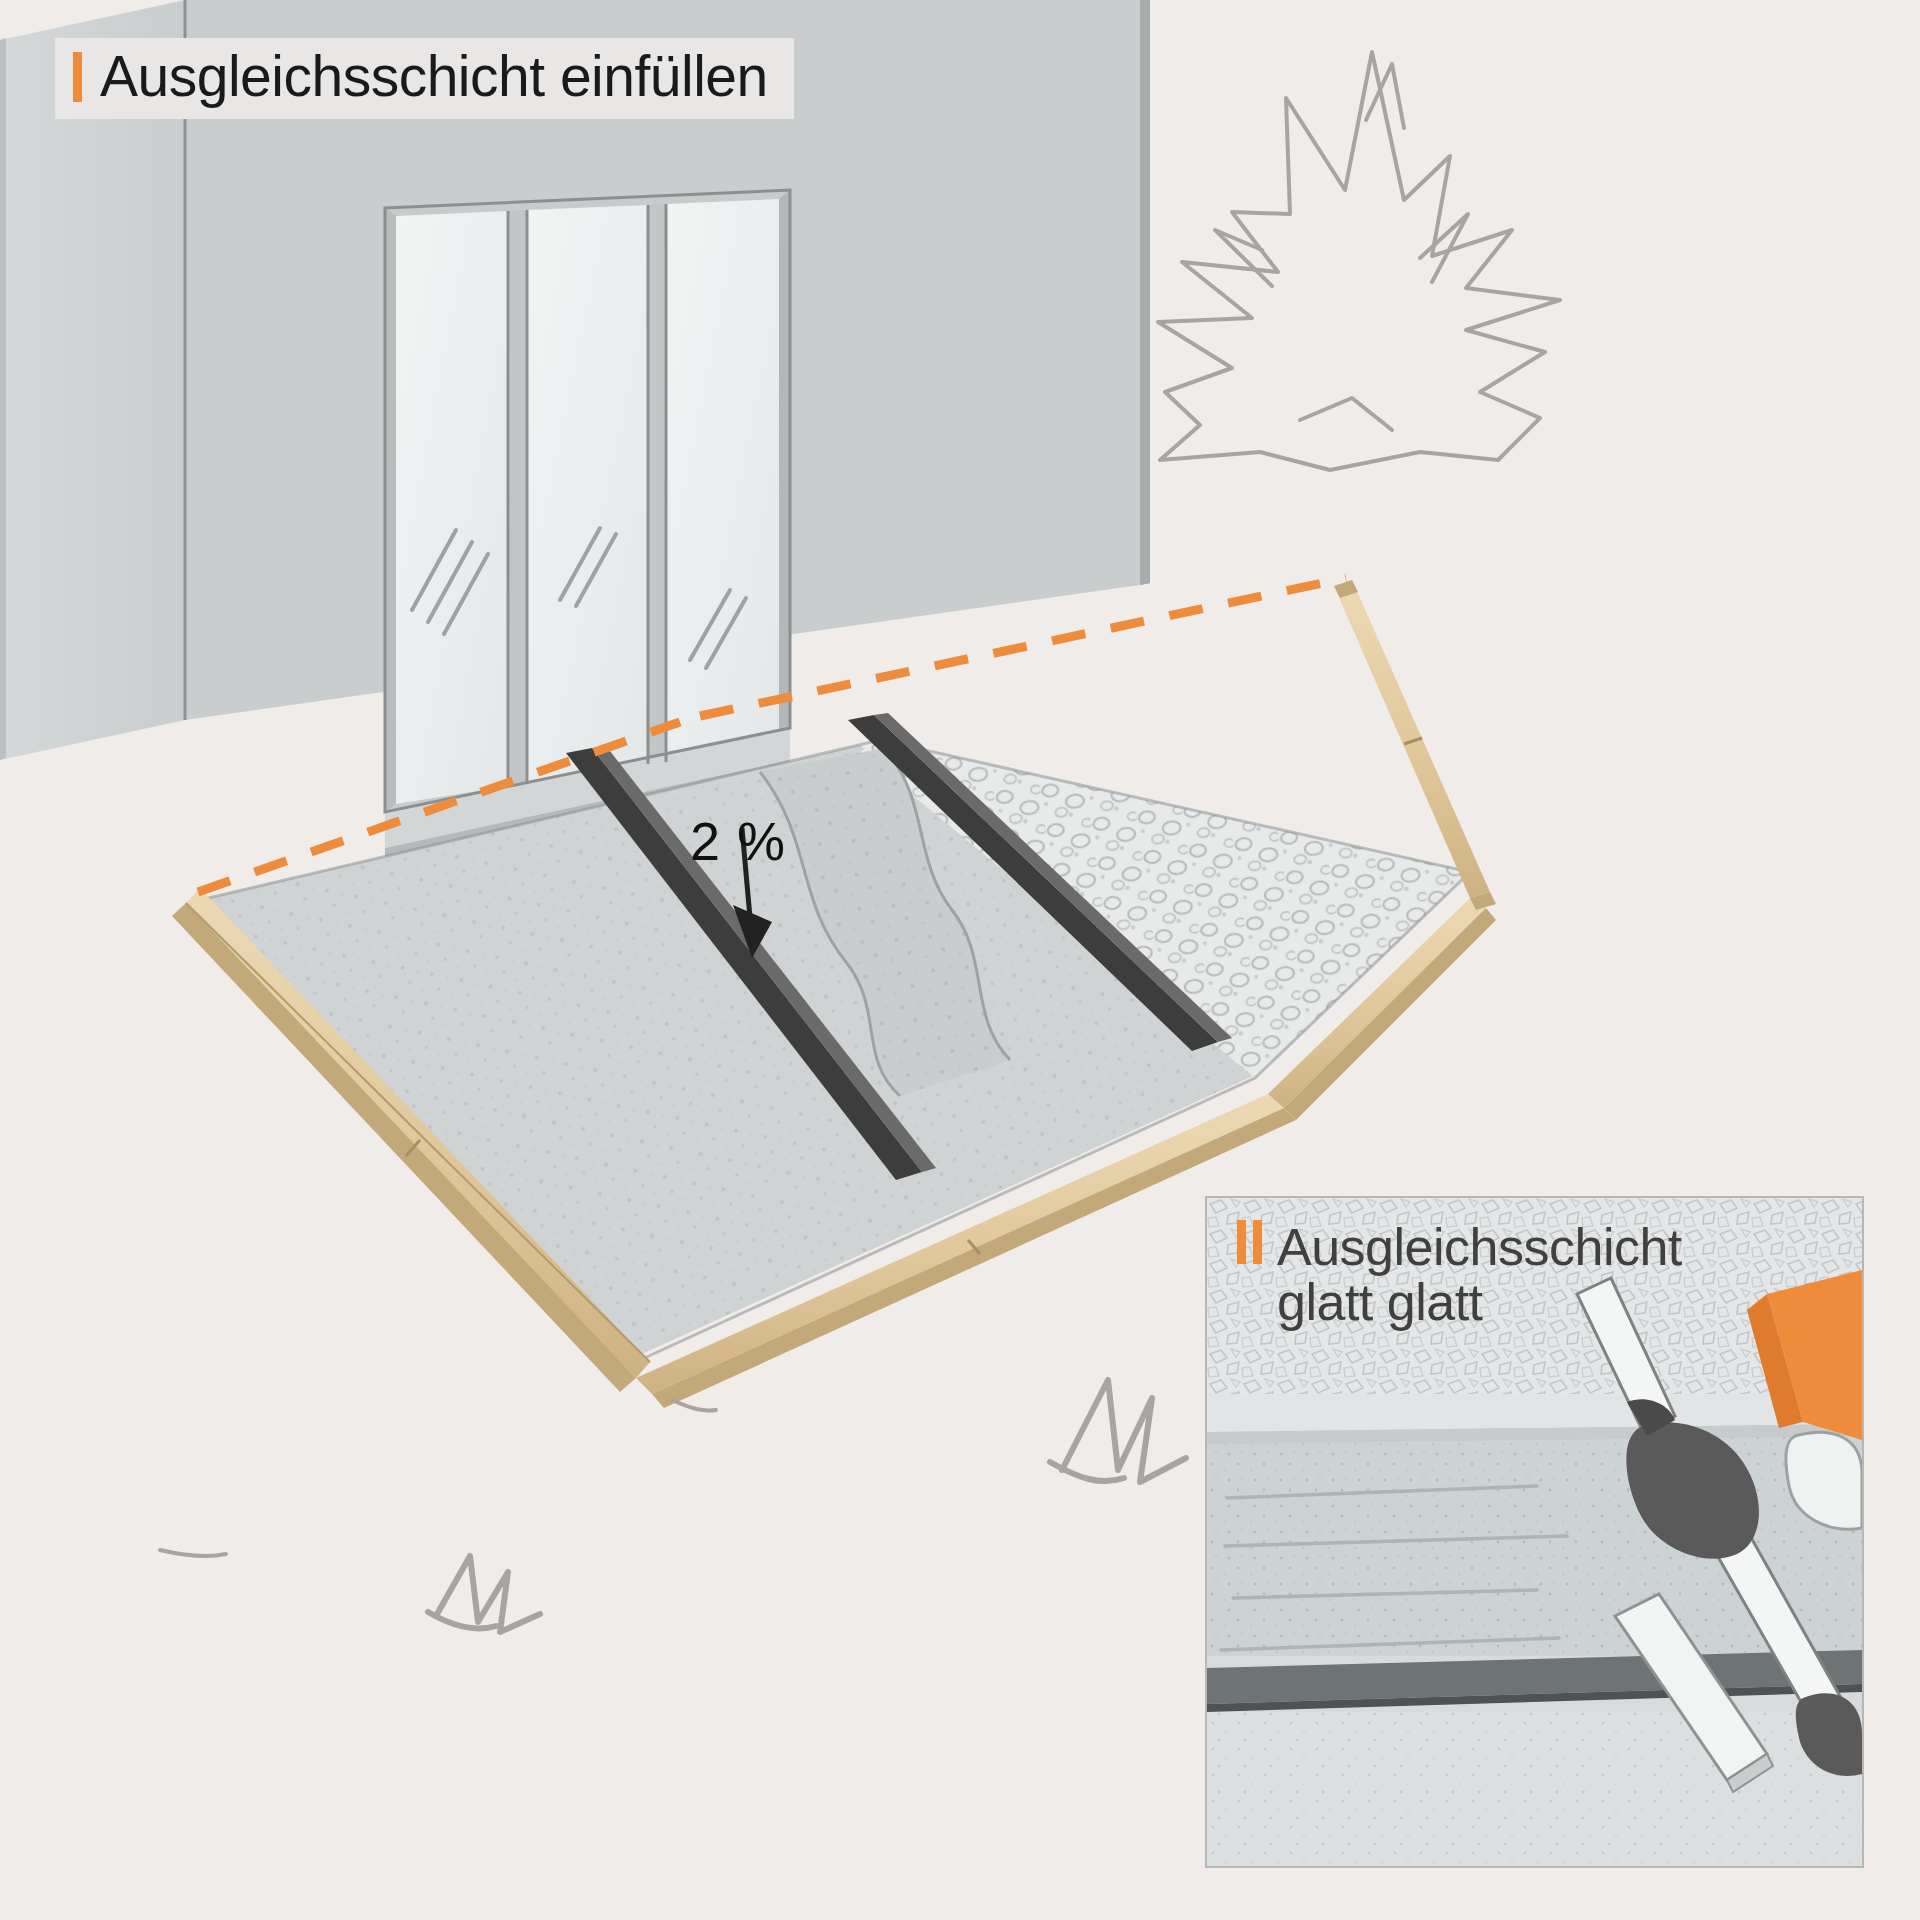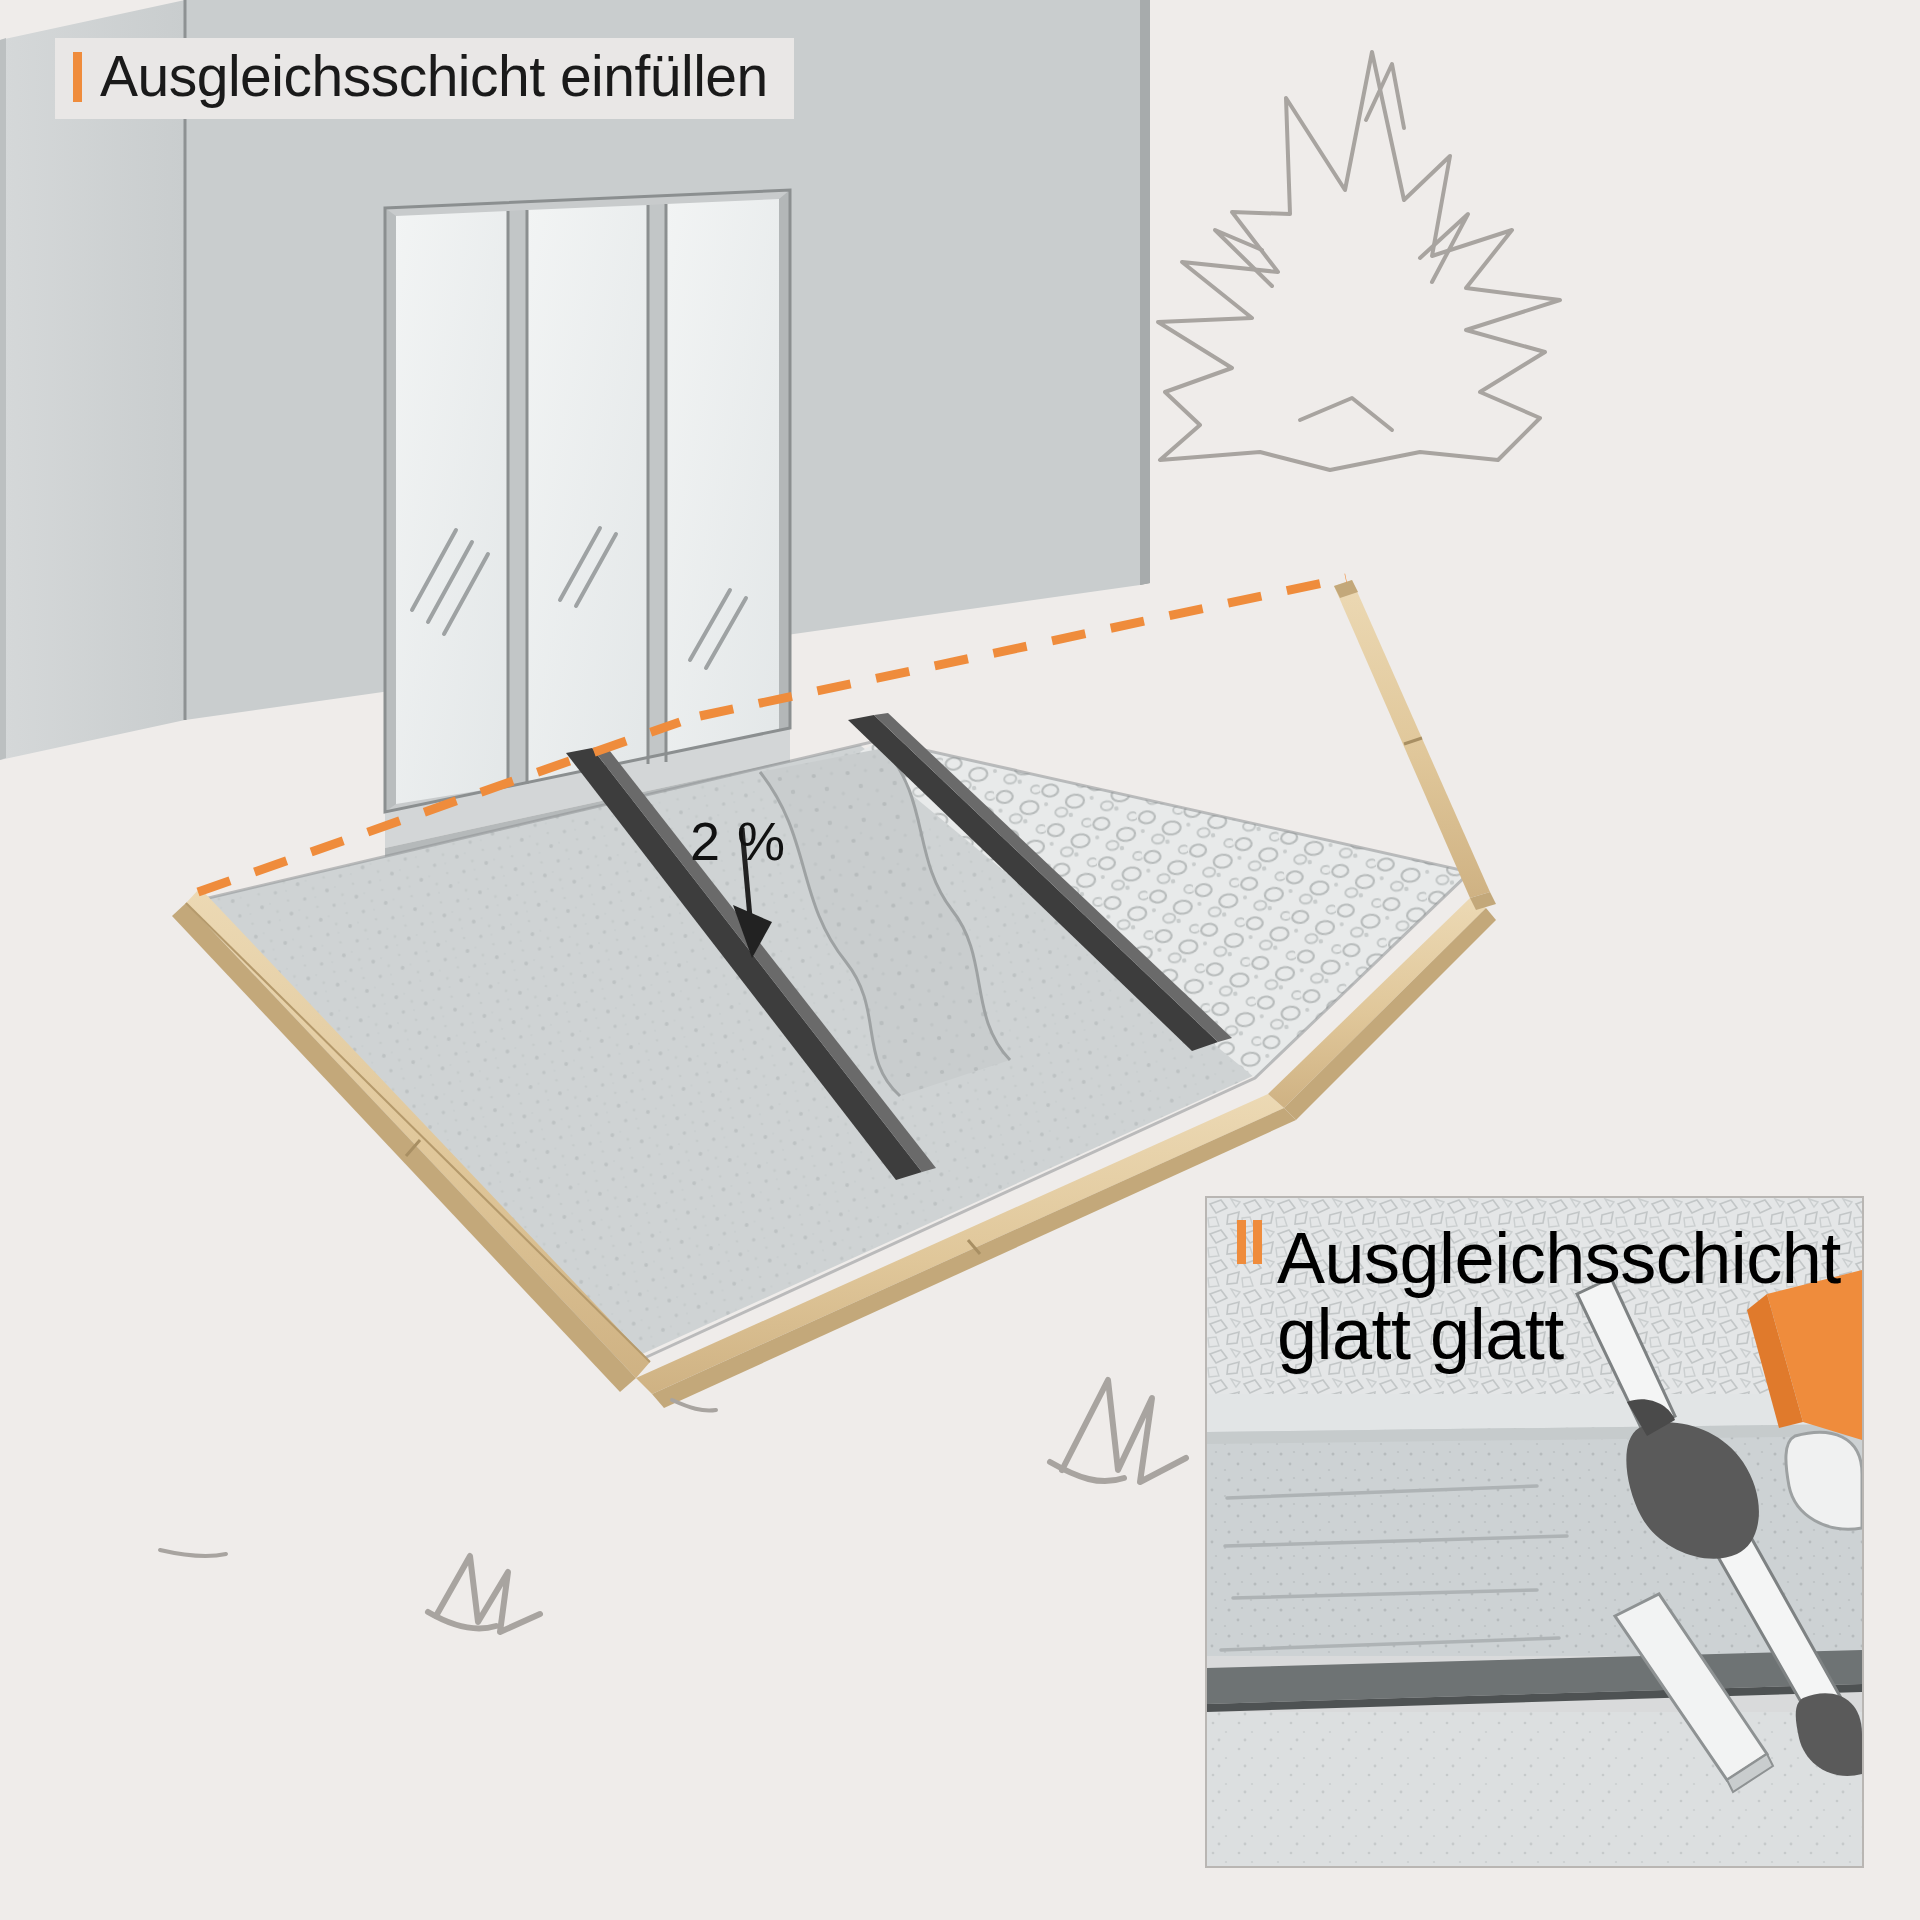--- a/index.html
+++ b/index.html
@@ -65,23 +65,23 @@
     left: 30px;
     top: 22px;
     right: 10px;
     display: flex;
     align-items: flex-start;
     gap: 15px;
     z-index: 12;
   }
   .inset-title .step-mark i { height: 44px; width: 9px; }
   .inset-title-text {
-    font-size: 72px;
+    font-size: 52px;
     line-height: 1.06;
-    color: #000000;
+    color: #404040;
     letter-spacing: -0.5px;
   }
   .inset-svg { position: absolute; inset: 0; }
   
   .pct-label {
     position: absolute;
     left: 690px;
     top: 810px;
     font-size: 54px;
     color: #111;

